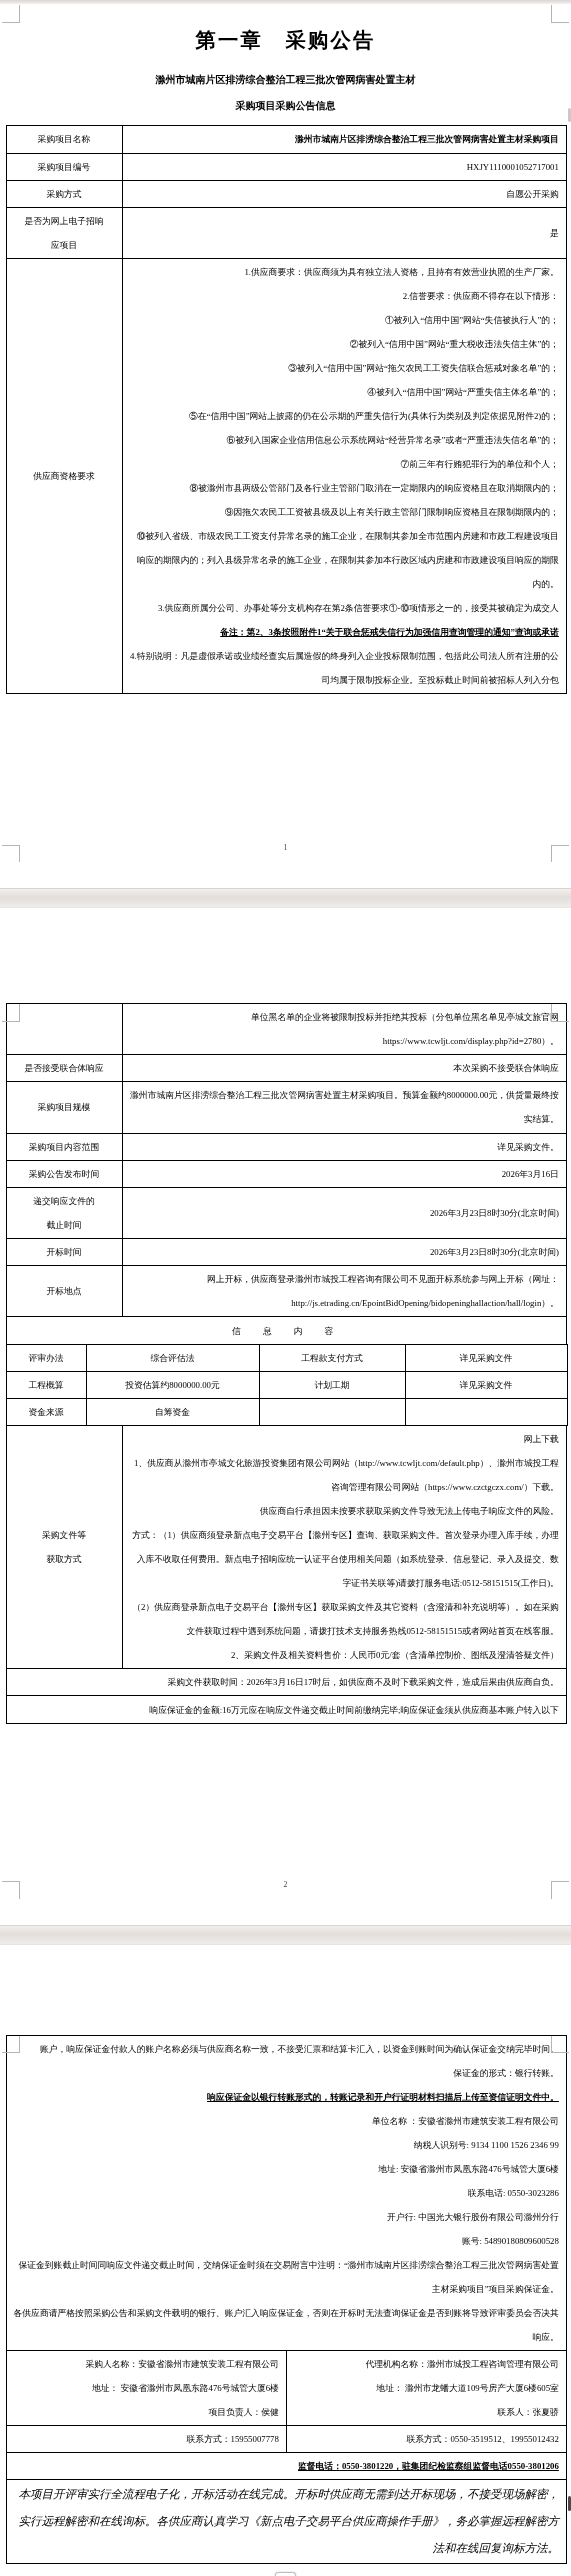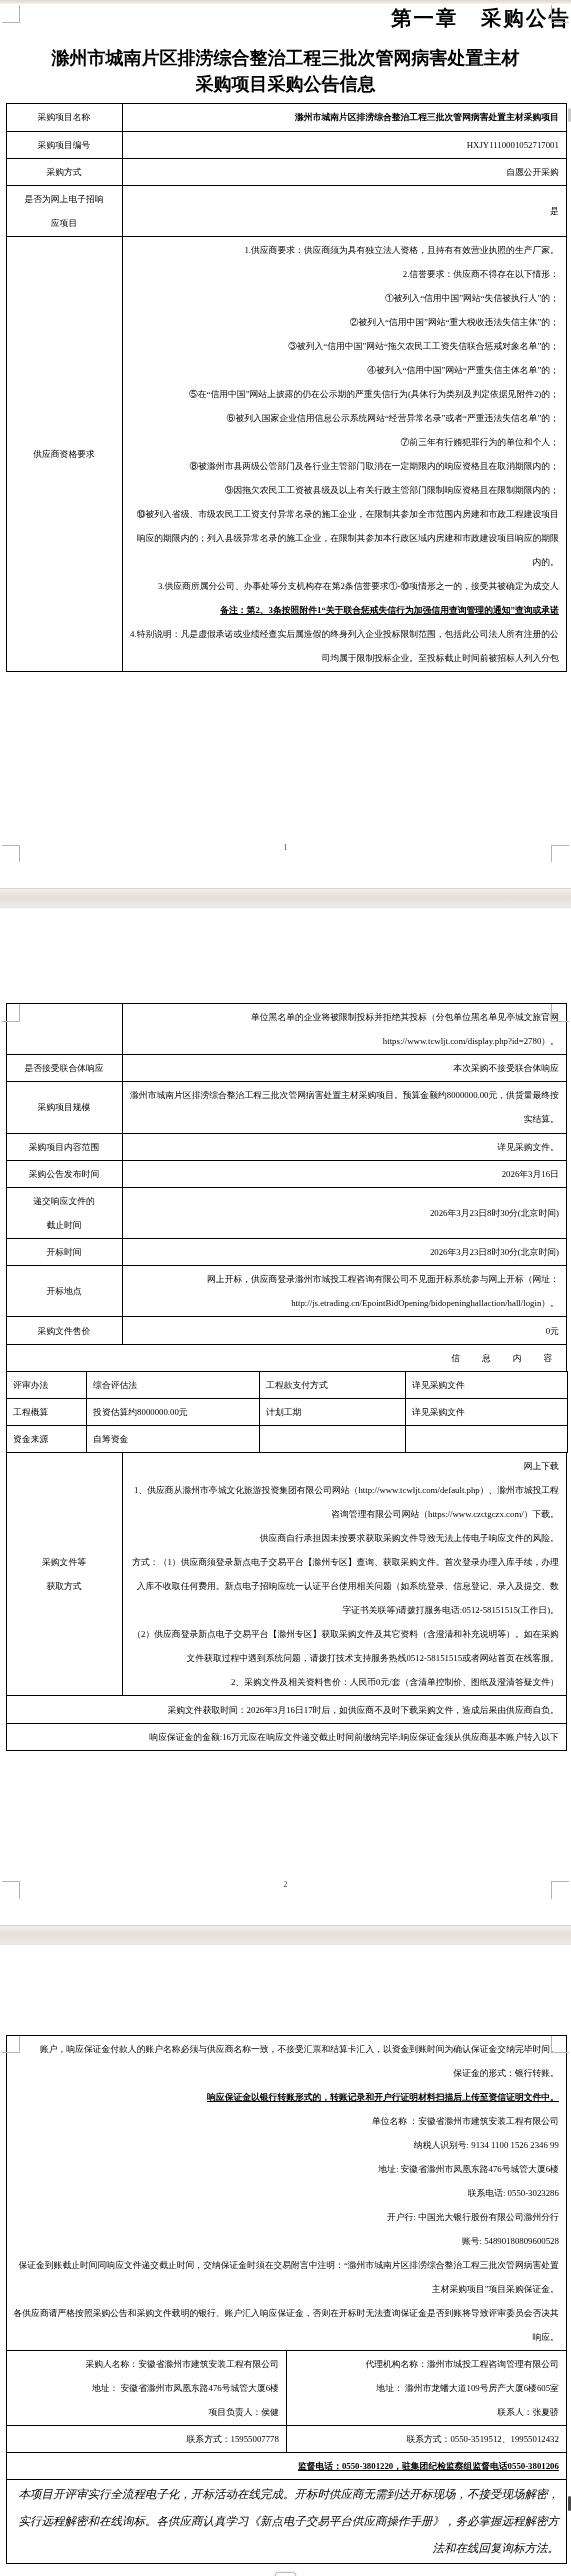--- a/index.html
+++ b/index.html
@@ -25,29 +25,30 @@
     border-bottom:0.5px solid #e8e4e2;
   }
   
   .mark { position:absolute; width:16.5px; height:16.5px; pointer-events:none; }
   .mark.tl { left:2.2px;  top:1.1px;    border-right:0.5px solid #b4b4b4; border-bottom:0.5px solid #b4b4b4; }
   .mark.tr { right:2.2px; top:1.1px;    border-left:0.5px solid #b4b4b4;  border-bottom:0.5px solid #b4b4b4; }
   .mark.bl { left:2.2px;  bottom:26px; border-right:0.5px solid #b4b4b4; border-top:0.5px solid #b4b4b4; }
   .mark.br { right:2.2px; bottom:26px; border-left:0.5px solid #b4b4b4;  border-top:0.5px solid #b4b4b4; }
 
   .chapter-title {
-    text-align:right;
+    text-align:center;
     font-size:20.3px;
     font-weight:bold;
     letter-spacing:2.2px;
+    padding-top:22px;
     line-height:1.4;
   }
   .doc-title {
     text-align:center;
-    font-size:18px;
+    font-size:10px;
     font-weight:bold;
     line-height:26px;
     margin-top:12px;
   }
   .page-number {
     position:absolute;
     bottom:36px;
     left:0; right:0;
     text-align:center;
     font-size:7.7px;
@@ -72,26 +73,26 @@
     vertical-align:middle;
     padding:1.1px 6.6px;
     word-break:break-word;
   }
   .doc-table td.lbl {
     text-align:center;
     white-space:pre-line;
     padding:1.1px 3.3px;
   }
   .doc-table td.val { text-align:right; }
-  .doc-table td.ctr { }
+  .doc-table td.ctr { text-align:center; }
   .para { margin:0; }
   .bold { font-weight:bold;text-decoration:underline; }
   .strong-name { font-weight:bold; }
   .info-header-cell {
-    text-align:right;
+    text-align:center;
     letter-spacing:6.6px;
     font-size:9.3px;
   }
   .big-note {
     font-size:11.5px !important;
     line-height:27px !important;
     font-style:italic;
   }
 
   .expand-button {
@@ -233,24 +234,20 @@
         <td class="lbl">开标时间</td>
         <td class="val">2026年3月23日8时30分(北京时间)</td>
       </tr>
       <tr>
         <td class="lbl">开标地点</td>
         <td class="val">
               <div class="para">网上开标，供应商登录滁州市城投工程咨询有限公司不见面开标系统参与网上开标（网址：http://js.etrading.cn/EpointBidOpening/bidopeninghallaction/hall/login）。</div>
             </td>
       </tr>
       <tr>
-        <td class="lbl">采购文件售价</td>
-        <td class="val">0元</td>
-      </tr>
-      <tr>
         <td class="info-header-cell" colspan="2">信　息　内　容</td>
       </tr>
     </tbody>
       </table>
     <table class="doc-table">
       <colgroup>
           <col style="width:80px">
           <col style="width:173px">
           <col style="width:146px">
           <col style="width:162px">

